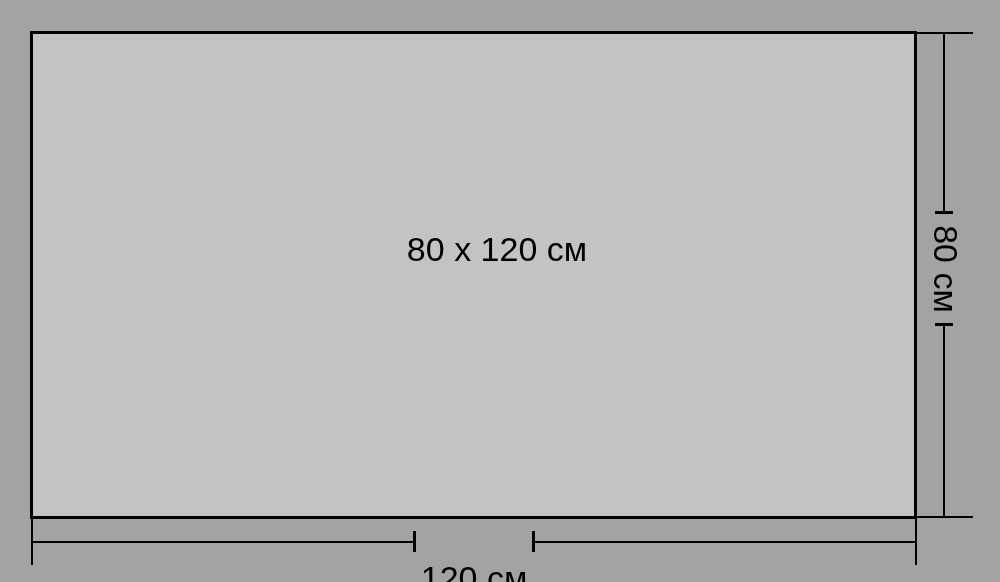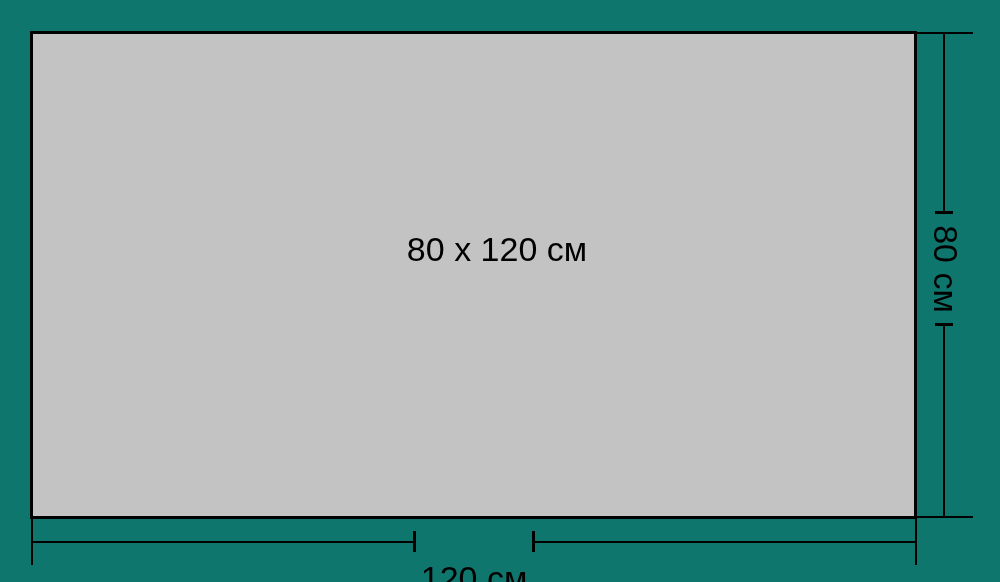--- a/index.html
+++ b/index.html
@@ -5,21 +5,21 @@
   html, body {
     margin: 0;
     padding: 0;
     background: #ffffff;
     font-family: "Liberation Sans", sans-serif;
   }
   .stage {
     position: relative;
     width: 1000px;
     height: 582px;
-    background: #0f766e;
+    background: #a3a3a3;
     overflow: hidden;
   }
   
   .panel-rect {
     position: absolute;
     left: 30px;
     top: 31px;
     width: 887px;
     height: 488px;
     box-sizing: border-box;

